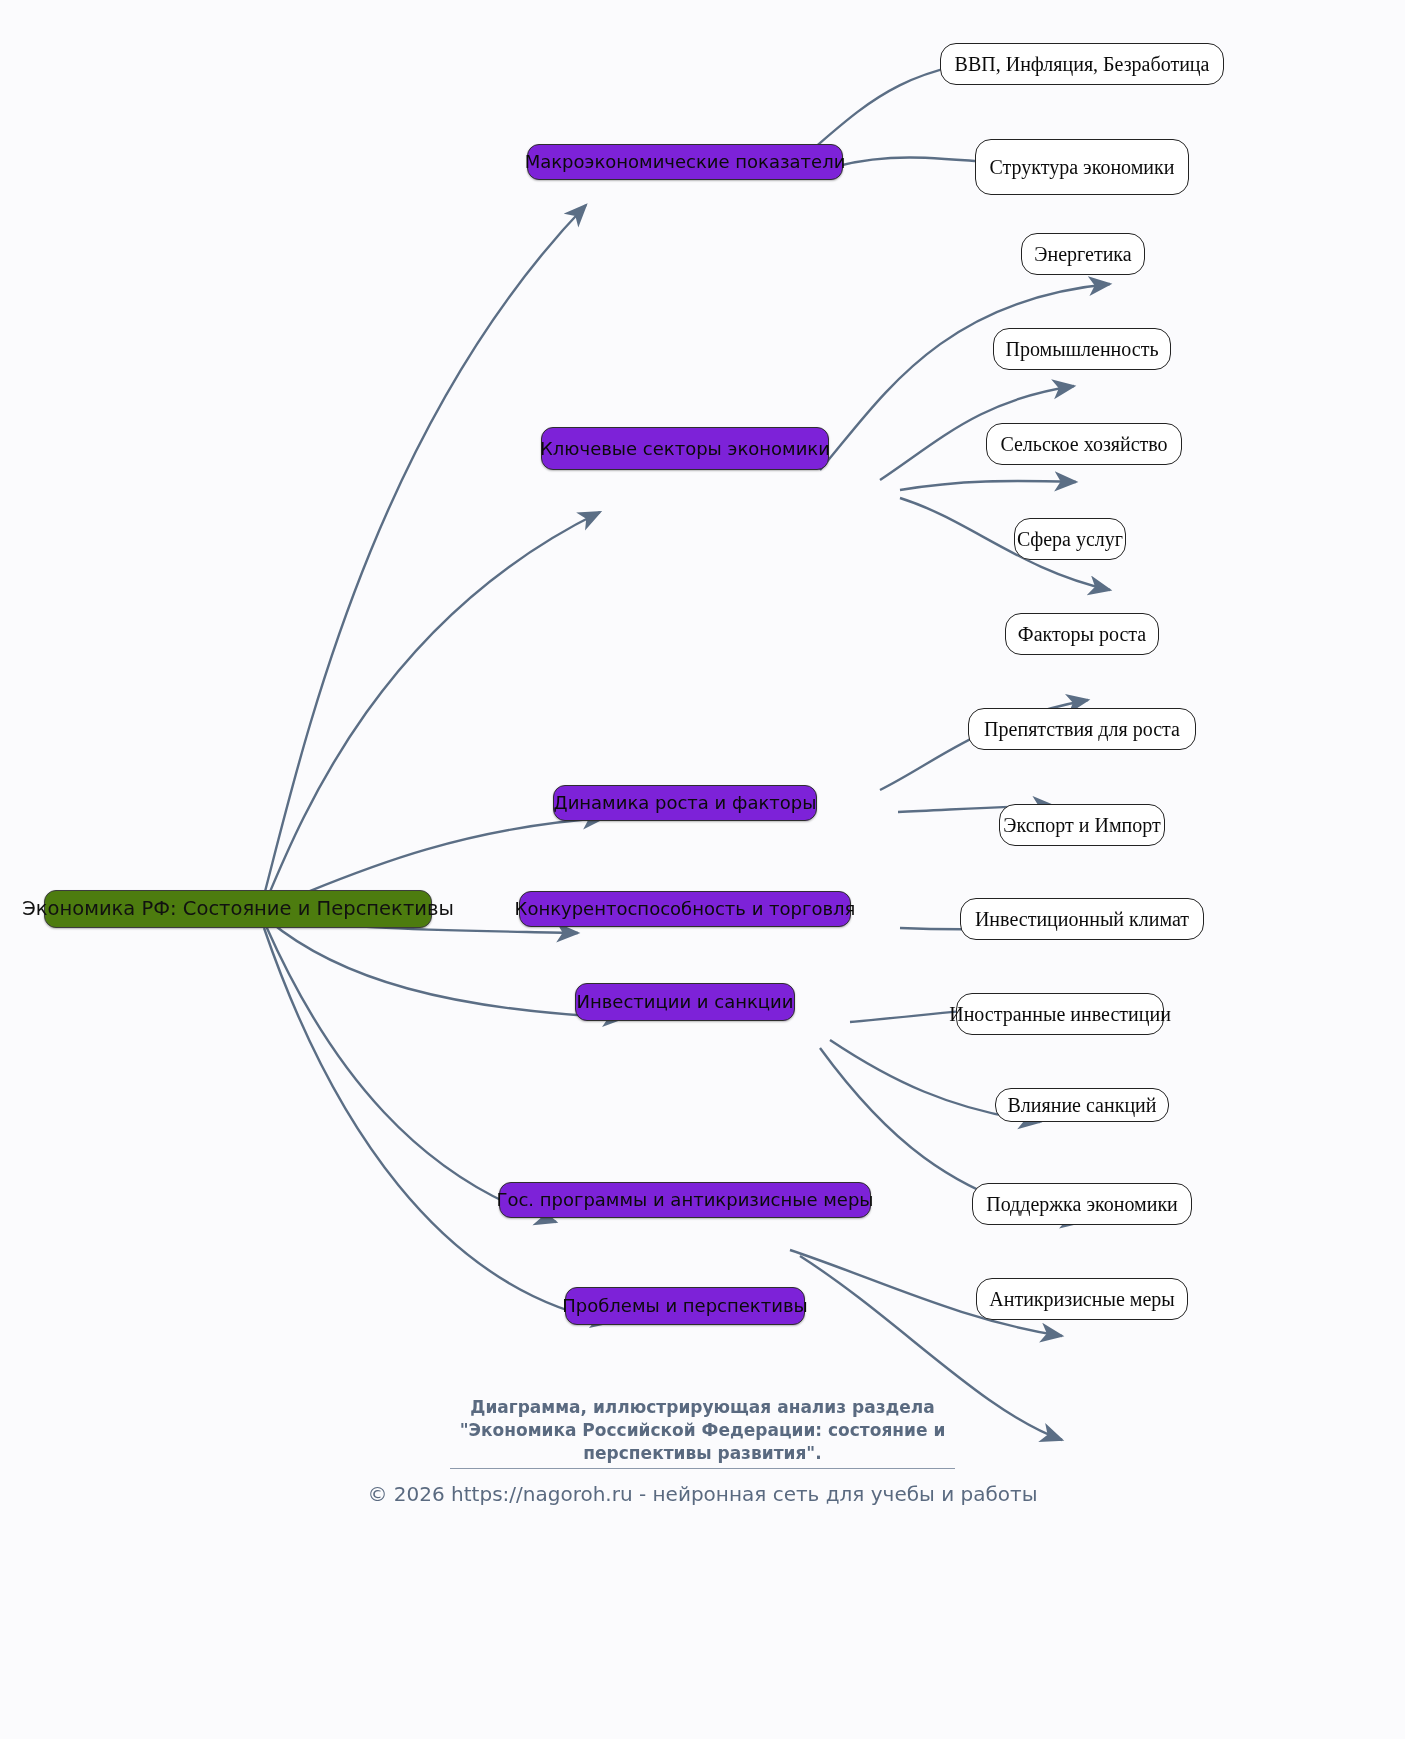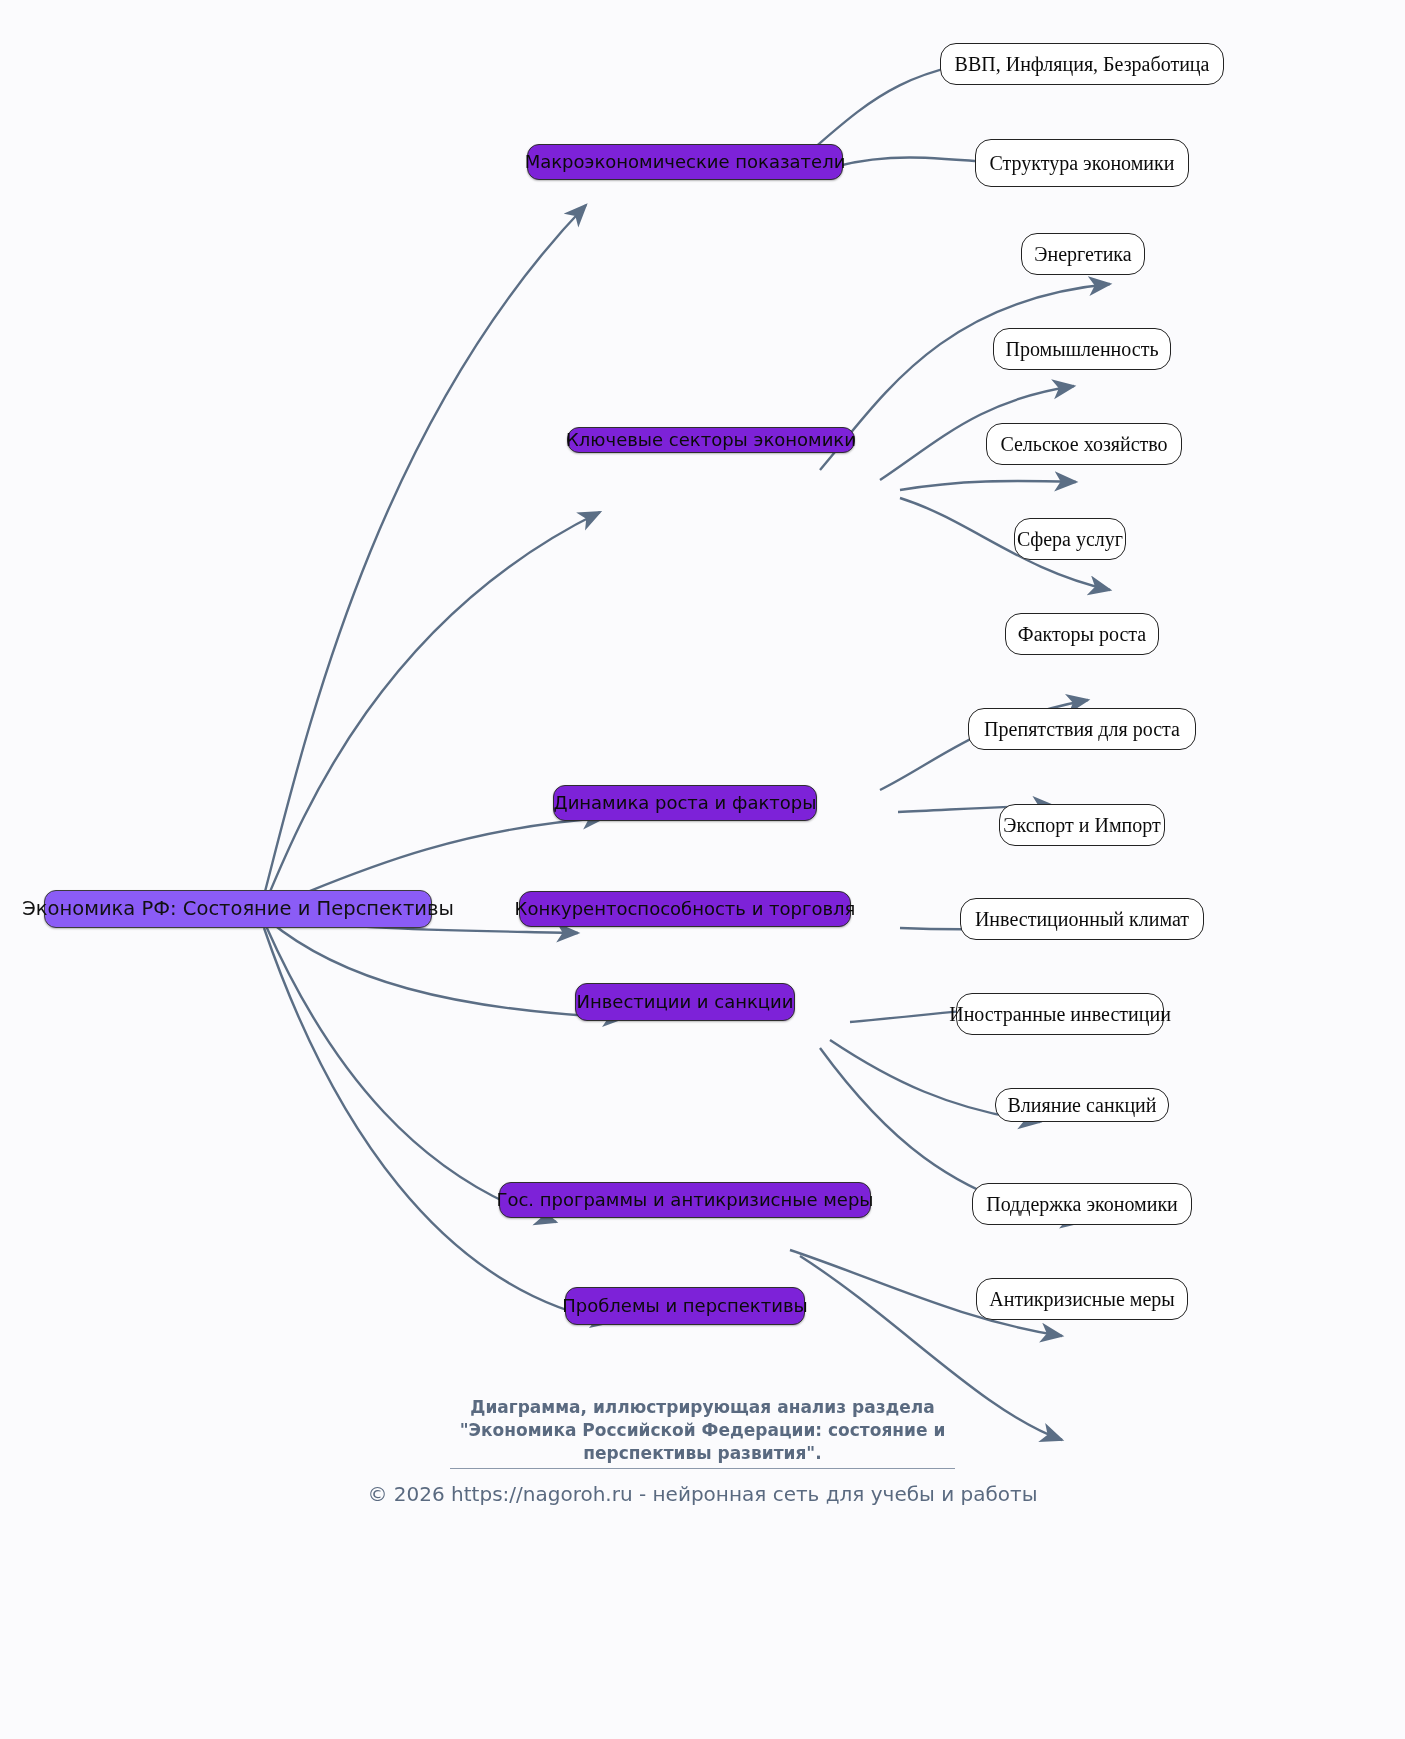--- a/index.html
+++ b/index.html
@@ -12,21 +12,21 @@
   #canvas{position:absolute;inset:0;width:1405px;height:1739px;}
   svg.edges{position:absolute;left:0;top:0;width:1405px;height:1739px;pointer-events:none;}
   .node{
     position:absolute;
     box-sizing:border-box;
     display:flex;align-items:center;justify-content:center;
     white-space:nowrap;
     line-height:1;
   }
   .node.root{
-    background:#8b5cf6;
+    background:#4d7c0f;
     border:1.6px solid #3c3c3c;
     border-radius:12px;
     font-size:19.5px;
     color:#111;
     box-shadow:0 1px 2px rgba(0,0,0,.28);
   }
   .node.branch{
     background:#7d22d8;
     border:1.6px solid #2e2e2e;
     border-radius:12px;
@@ -107,21 +107,21 @@
   </svg>
 
   <div class="node root" style="left:44px;top:890px;width:388px;height:38px;">
     <span>Экономика РФ: Состояние и Перспективы</span>
   </div>
 
   <div class="node branch" style="left:527px;top:144px;width:316px;height:36px;">
     <span>Макроэкономические показатели</span>
   </div>
 
-  <div class="node branch" style="left:567px;top:427px;width:288px;height:26px;">
+  <div class="node branch" style="left:541px;top:427px;width:288px;height:43px;">
     <span>Ключевые секторы экономики</span>
   </div>
 
   <div class="node branch" style="left:553px;top:785px;width:264px;height:36px;">
     <span>Динамика роста и факторы</span>
   </div>
 
   <div class="node branch" style="left:519px;top:891px;width:332px;height:36px;">
     <span>Конкурентоспособность и торговля</span>
   </div>
@@ -135,21 +135,21 @@
   </div>
 
   <div class="node branch" style="left:565px;top:1287px;width:240px;height:38px;">
     <span>Проблемы и перспективы</span>
   </div>
 
   <div class="node leaf" style="left:940px;top:43px;width:284px;height:42px;">
     <span>ВВП, Инфляция, Безработица</span>
   </div>
 
-  <div class="node leaf" style="left:975px;top:139px;width:214px;height:48px;">
+  <div class="node leaf" style="left:975px;top:139px;width:214px;height:56px;">
     <span>Структура экономики</span>
   </div>
 
   <div class="node leaf" style="left:1021px;top:233px;width:124px;height:42px;">
     <span>Энергетика</span>
   </div>
 
   <div class="node leaf" style="left:993px;top:328px;width:178px;height:42px;">
     <span>Промышленность</span>
   </div>

